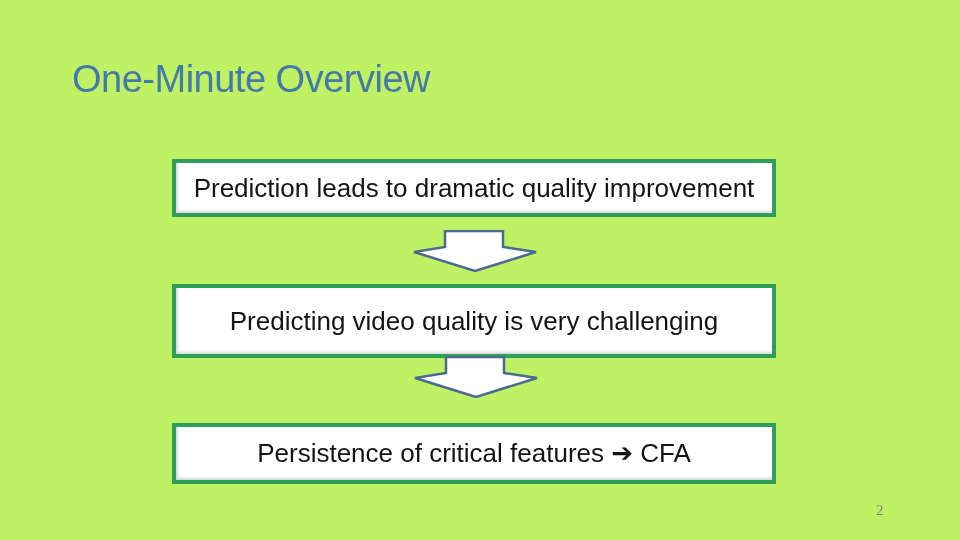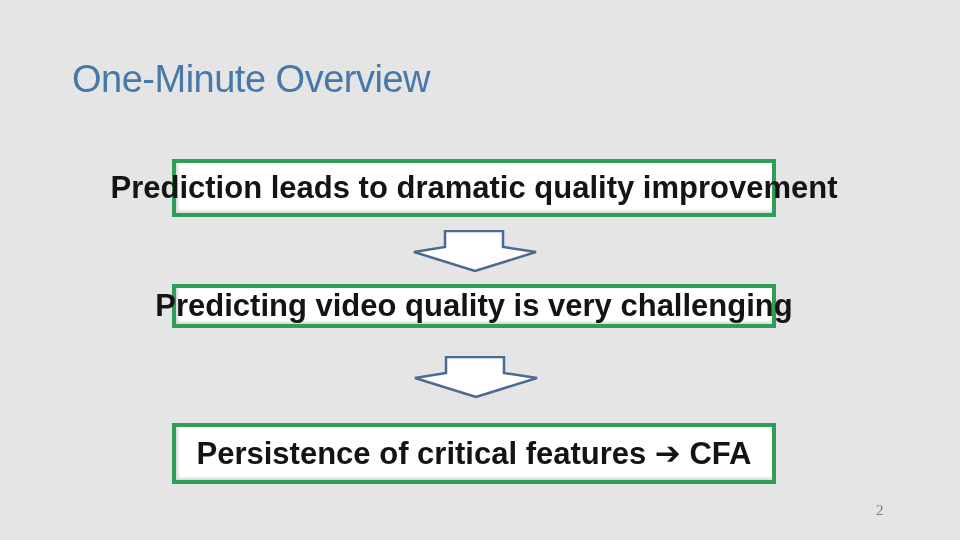--- a/index.html
+++ b/index.html
@@ -4,21 +4,21 @@
 <style>
   html, body {
     margin: 0;
     padding: 0;
     background: #ffffff;
   }
   .slide {
     position: relative;
     width: 960px;
     height: 540px;
-    background: #e5e5e5;
+    background: #bef264;
     overflow: hidden;
     font-family: "Liberation Sans", "DejaVu Sans", sans-serif;
   }
   .title {
     position: absolute;
     left: 72px;
     top: 58px;
     margin: 0;
     font-size: 38px;
     font-weight: 400;
@@ -33,27 +33,27 @@
     box-sizing: border-box;
     border: 4px solid #2D9F5A;
     background: #ffffff;
     box-shadow: inset 2px -2px 3px rgba(0,0,0,0.16);
     display: flex;
     align-items: center;
     justify-content: center;
     text-align: center;
   }
   .flow-box span {
-    font-size: 31px;
-    font-weight: bold;
+    font-size: 26px;
+    font-weight: normal;
     color: #141414;
     white-space: nowrap;
   }
   .box-1 { top: 159px; height: 58px; }
-  .box-2 { top: 284px; height: 44px; }
+  .box-2 { top: 284px; height: 74px; }
   .box-3 { top: 411px; height: 61px; margin-top: 12px; }
   .down-arrow {
     position: absolute;
     width: 124px;
     height: 42px;
   }
   .arrow-1 { left: 413px; top: 230px; }
   .arrow-2 { left: 414px; top: 356px; }
   .page-number {
     position: absolute;

